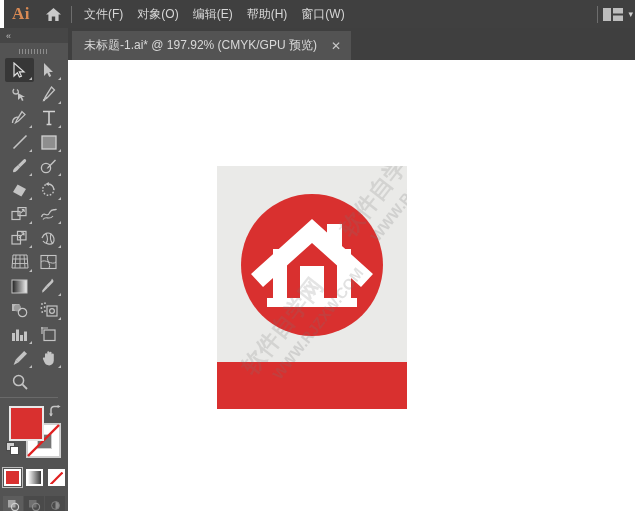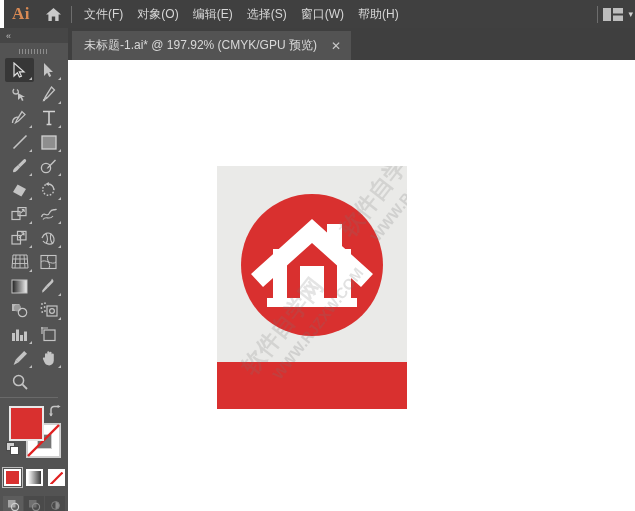--- a/index.html
+++ b/index.html
@@ -168,23 +168,22 @@
         <path d="M8.5 1 L16 7.6 L13.6 7.6 L13.6 14 L10.2 14 L10.2 9.6 L6.8 9.6 L6.8 14 L3.4 14 L3.4 7.6 L1 7.6 Z" fill="#c9c9c9"></path>
       </svg>
     </div>
 
     <div class="menu-sep"></div>
 
     <div class="menu-items">
       <div class="menu-item">文件(F)</div>
       <div class="menu-item">对象(O)</div>
       <div class="menu-item">编辑(E)</div>
-      <div class="menu-item">选择(S)</div>
+      <div class="menu-item">帮助(H)</div>
       <div class="menu-item">窗口(W)</div>
-      <div class="menu-item">帮助(H)</div>
     </div>
 
     <div class="menubar-right">
       <div class="menu-sep"></div>
       <div class="ws-icon">
         <svg width="20" height="13" viewBox="0 0 20 13" aria-hidden="true">
           <rect x="0" y="0" width="8" height="13" fill="#bdbdbd"></rect>
           <rect x="10" y="0" width="10" height="5.5" fill="#bdbdbd"></rect>
           <rect x="10" y="7.5" width="10" height="5.5" fill="#bdbdbd"></rect>
         </svg>

